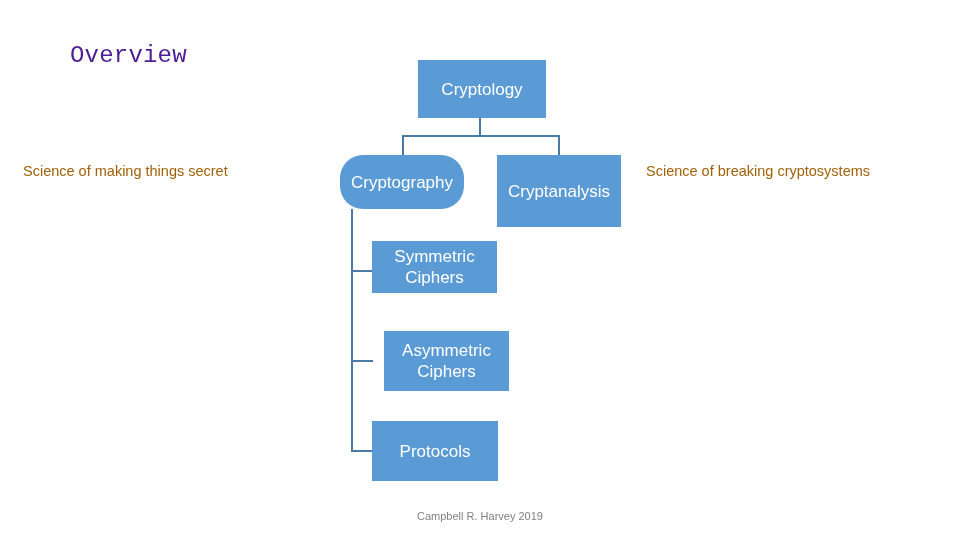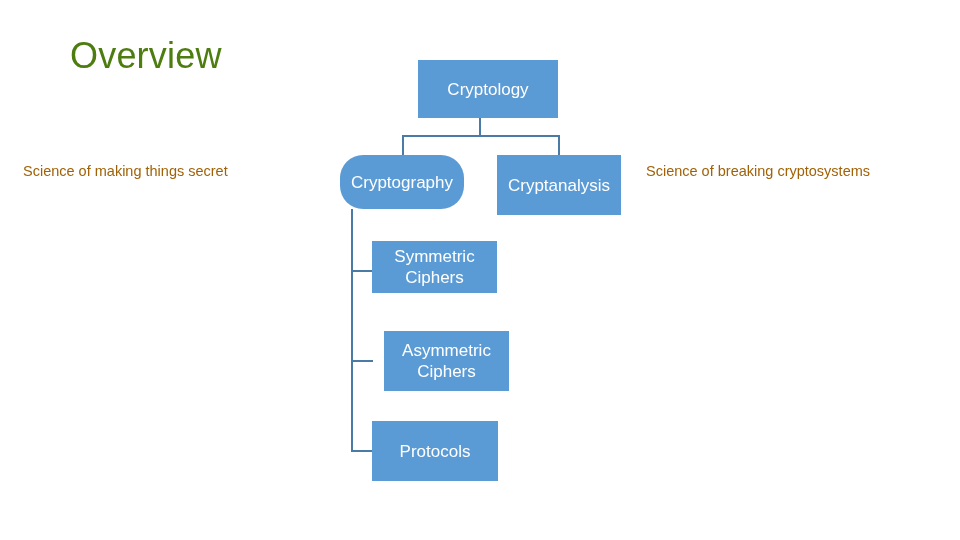--- a/index.html
+++ b/index.html
@@ -14,26 +14,27 @@
     background: #ffffff;
     overflow: hidden;
     font-family: "Liberation Sans", sans-serif;
   }
 
   
   #slide-title {
     position: absolute;
     left: 70px;
     top: 34px;
-    font-size: 36px;
+    font-size: 24px;
     line-height: 44px;
-    color: #4d7c0f;
+    color: #4c1d95;
     font-weight: 400;
     letter-spacing: 0.2px;
     white-space: nowrap;
+    font-family: Liberation Mono, monospace;
   }
 
   
   .side-note {
     position: absolute;
     font-size: 14.5px;
     line-height: 20px;
     color: #a16207;
     white-space: nowrap;
     font-weight: 400;
@@ -50,23 +51,23 @@
     align-items: center;
     justify-content: center;
     text-align: center;
     font-size: 17px;
     line-height: 21px;
     font-weight: 400;
     box-sizing: border-box;
     padding: 2px 4px;
   }
 
-  #node-cryptology    { left: 418px; top:  60px; width: 140px; height: 58px; }
+  #node-cryptology    { left: 418px; top:  60px; width: 128px; height: 58px; }
   #node-cryptography  { left: 340px; top: 155px; width: 124px; height: 54px; border-radius: 23px; }
-  #node-cryptanalysis { left: 497px; top: 155px; width: 124px; height: 60px; }
+  #node-cryptanalysis { left: 497px; top: 155px; width: 124px; height: 72px; }
 
   #node-symmetric     { left: 372px; top: 241px; width: 125px; height: 52px; }
   #node-asymmetric    { left: 384px; top: 331px; width: 125px; height: 60px; }
   #node-protocols     { left: 372px; top: 421px; width: 126px; height: 60px; }
 
   
   .conn {
     position: absolute;
     background: #4A7BA7;
   }
@@ -124,14 +125,15 @@
   <div class="node" id="node-cryptography">Cryptography</div>
 
   <div class="node" id="node-cryptanalysis">Cryptanalysis</div>
 
   <div class="node" id="node-symmetric">Symmetric Ciphers</div>
 
   <div class="node" id="node-asymmetric">Asymmetric Ciphers</div>
 
   <div class="node" id="node-protocols">Protocols</div>
 
+  <div id="footer-credit">Campbell R. Harvey 2019</div>
 
 </div>
 
 </body></html>

